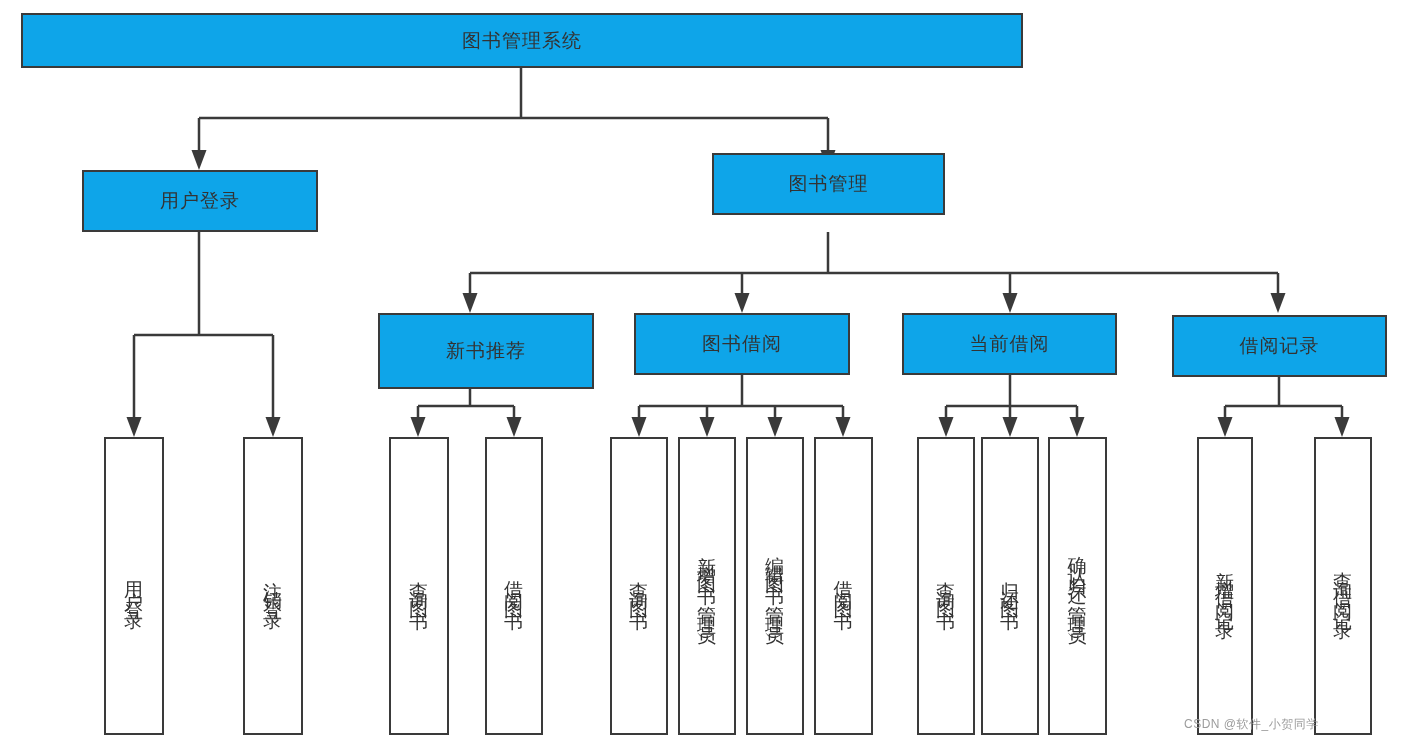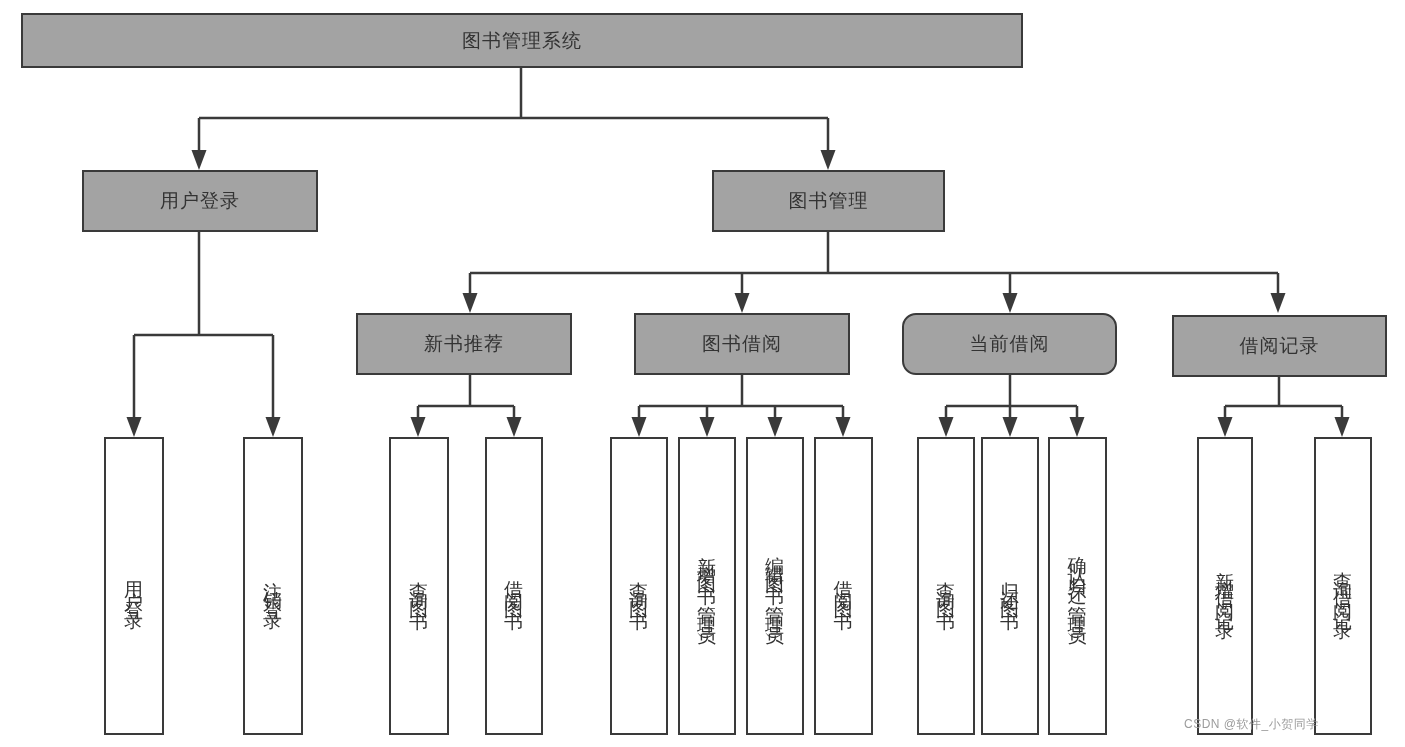--- a/index.html
+++ b/index.html
@@ -2,40 +2,40 @@
 <html><head>
 <meta charset="utf-8">
 <style>
   html,body{margin:0;padding:0;background:#ffffff;}
   body{font-family:"Liberation Sans","DejaVu Sans",sans-serif;}
   #canvas{
     position:relative;width:1405px;height:747px;background:#ffffff;overflow:hidden;
   }
   #lines{position:absolute;left:0;top:0;width:1405px;height:747px;}
   .node{
-    position:absolute;box-sizing:border-box;background:#a3a3a3;
+    position:absolute;box-sizing:border-box;background:#0ea5e9;
     border:2px solid #3a3a3a;color:#333333;
     display:flex;align-items:center;justify-content:center;
     font-size:19px;letter-spacing:1px;z-index:2;
   }
   .leaf{
     position:absolute;box-sizing:border-box;background:#ffffff;
     border:2px solid #3a3a3a;color:#333333;top:437px;height:298px;
     display:flex;align-items:center;justify-content:center;z-index:2;
   }
   .leaf .vtext{
     writing-mode:vertical-rl;text-orientation:mixed;
     font-size:19px;line-height:1;letter-spacing:10px;color:#333333;
   }
   .n-root{left:21px;top:13px;width:1002px;height:55px;}
   .n-user{left:82px;top:170px;width:236px;height:62px;}
-  .n-mgmt{left:712px;top:170px;width:233px;height:62px;}
-  .n-rec{left:356px;top:313px;width:216px;height:62px;}
+  .n-mgmt{left:712px;top:153px;width:233px;height:62px;}
+  .n-rec{left:378px;top:313px;width:216px;height:76px;}
   .n-bor{left:634px;top:313px;width:216px;height:62px;}
-  .n-cur{left:902px;top:313px;width:215px;height:62px;border-radius:14px;}
+  .n-cur{left:902px;top:313px;width:215px;height:62px;}
   .n-log{left:1172px;top:315px;width:215px;height:62px;}
   .lf1{left:104px;width:60px;}
   .lf2{left:243px;width:60px;}
   .lf3{left:389px;width:60px;}
   .lf4{left:485px;width:58px;}
   .lf5{left:610px;width:58px;}
   .lf6{left:678px;width:58px;}
   .lf7{left:746px;width:58px;}
   .lf8{left:814px;width:59px;}
   .lf9{left:917px;width:58px;}

